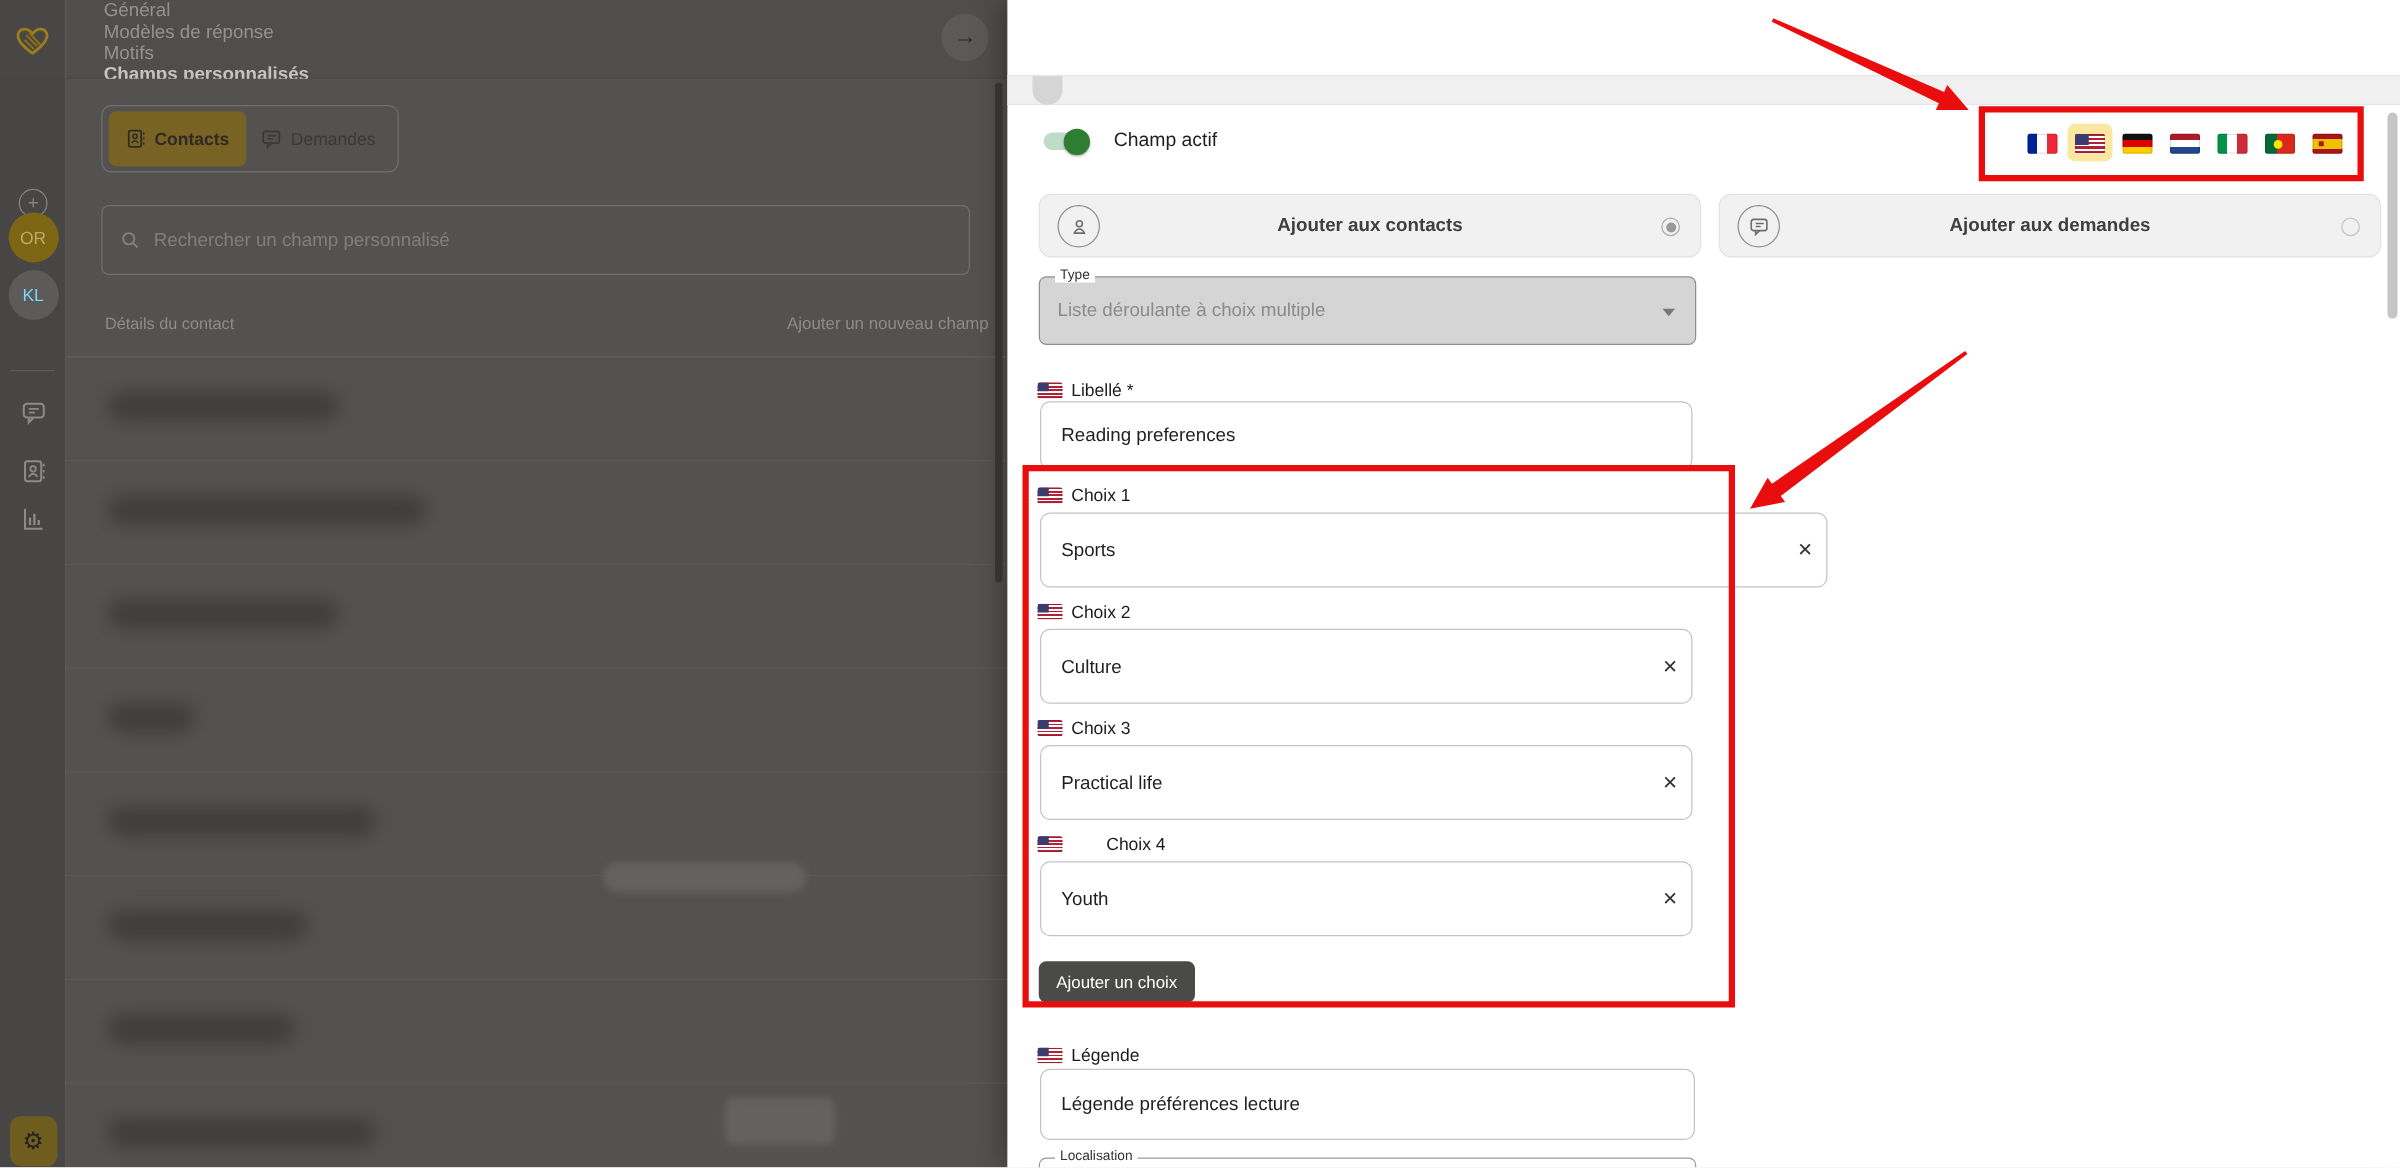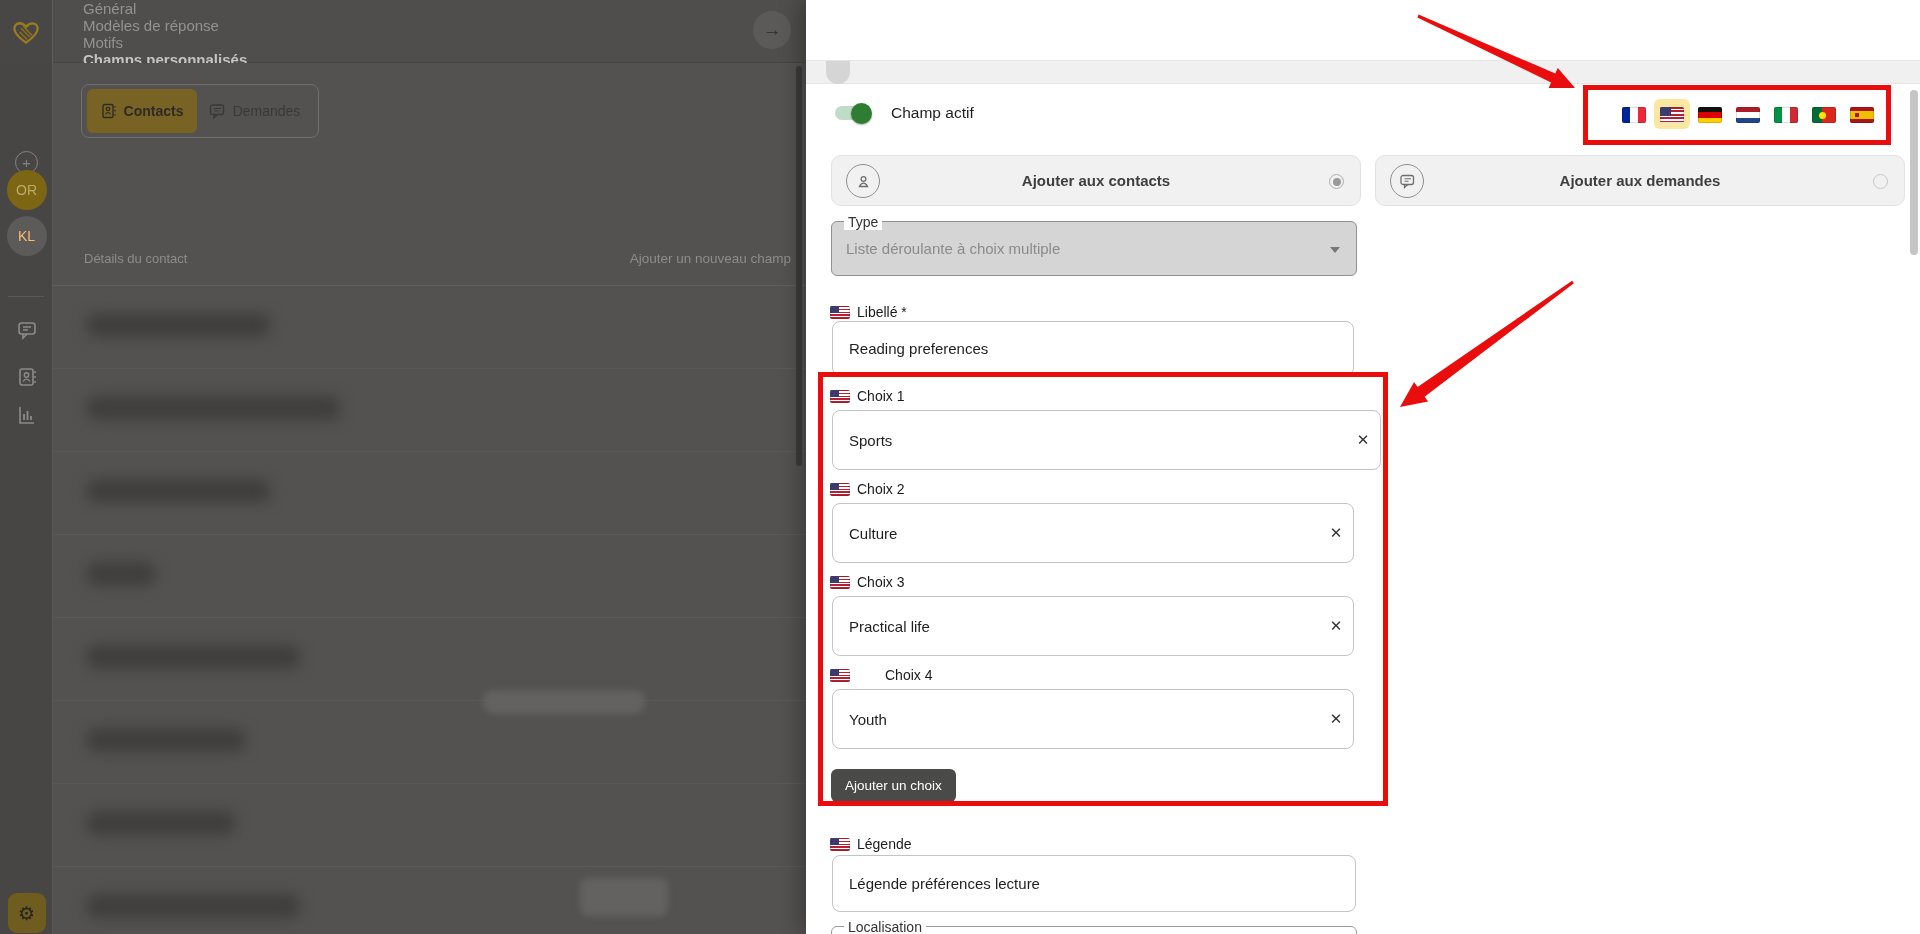--- a/index.html
+++ b/index.html
@@ -14,21 +14,21 @@
   .nav-tabs{position:absolute;left:53px;top:0;right:60px;height:63px;display:flex;align-items:stretch;column-gap:18px;padding-left:30px;flex-direction:column;}
   .nav-tab{position:relative;display:flex;align-items:center;font-size:15px;color:#949291;cursor:pointer;white-space:nowrap;}
   .nav-tab.active{color:#c6c4c2;font-weight:bold;}
   .nav-tab.active::after{content:"";position:absolute;left:-2px;right:-2px;bottom:0;height:4px;background:#8a6d15;border-radius:2px 2px 0 0;}
   .nav-arrow{position:absolute;left:753px;top:11px;width:38px;height:38px;border-radius:50%;background:#5b5a58;color:#2b2a28;display:flex;align-items:center;justify-content:center;font-size:19px;cursor:pointer;}
   .rail{position:absolute;left:0;top:63px;width:53px;height:871px;background:#474645;border-right:1px solid #5a5958;}
   .rail-item{position:absolute;left:0;width:53px;display:flex;justify-content:center;}
   .plus-circle{width:23px;height:23px;border-radius:50%;border:1.5px solid #85837f;color:#85837f;display:flex;align-items:center;justify-content:center;font-size:15px;line-height:1;}
   .avatar{width:40px;height:40px;border-radius:50%;display:flex;align-items:center;justify-content:center;font-size:14px;font-weight:normal;}
   .avatar.or{background:#7d6613;color:#bcab67;}
-  .avatar.kl{background:#5c5b59;color:#fdba74;}
+  .avatar.kl{background:#5c5b59;color:#7dd3fc;}
   .rail-divider{position:absolute;left:8px;right:8px;top:233px;height:1px;background:#5a5958;}
   .gear-tile{width:38px;height:40px;border-radius:9px;background:#6f5d1f;display:flex;align-items:center;justify-content:center;color:#25231f;font-size:19px;}
   .content{position:absolute;left:53px;top:63px;width:753px;height:871px;background:#535251;}
   .segmented{position:absolute;left:28px;top:21px;width:238px;height:54px;border:1px solid #716f6d;border-radius:8px;display:flex;align-items:center;padding:5px;}
   .seg-btn{height:44px;display:flex;align-items:center;justify-content:center;gap:7px;border-radius:6px;font-size:14px;cursor:pointer;}
   .seg-btn.active{background:#786325;color:#2e2b25;width:110px;font-weight:bold;}
   .seg-btn.plain{color:#3b3936;width:115px;}
   .searchbox{position:absolute;left:28px;top:101px;width:695px;height:56px;border:1px solid #716f6d;border-radius:6px;display:flex;align-items:center;padding:0 14px;gap:9px;background:transparent;}
   .searchbox input{flex:1;border:none;outline:none;background:transparent;font-size:15px;color:#a5a3a1;font-family:"Liberation Sans",sans-serif;}
   .searchbox input::placeholder{color:#807f7d;opacity:1;}
@@ -51,21 +51,21 @@
   .toggle-knob{position:absolute;right:-3px;top:-3.5px;width:21px;height:21px;border-radius:50%;background:#2e7d32;box-shadow:0 1px 2px rgba(0,0,0,0.35);}
   .toggle-label{font-size:15.5px;color:#1f1f1f;}
   .cards{position:absolute;left:25px;top:155px;width:1074px;display:flex;gap:14px;}
   .tcard{position:relative;flex:1;height:51px;background:#f1f1f1;border:1px solid #e2e2e2;border-radius:10px;display:flex;align-items:center;cursor:pointer;}
   .tcard .icon-circle{position:absolute;left:14px;top:8px;width:34px;height:34px;border-radius:50%;border:1.5px solid #8f8f8f;display:flex;align-items:center;justify-content:center;}
   .tcard .tcard-label{flex:1;text-align:center;font-size:15px;font-weight:bold;color:#3f3f3f;}
   .radio{position:absolute;right:16px;top:18px;width:15px;height:15px;border-radius:50%;border:1.5px solid #c6c6c6;}
   .radio.sel{border-color:#aeaeae;display:flex;align-items:center;justify-content:center;}
   .radio.sel::after{content:"";width:8px;height:8px;border-radius:50%;background:#9a9a9a;}
   .outlined-field{position:absolute;border:1px solid #8f8f8f;border-radius:6px;}
-  .outlined-field .of-label{position:absolute;left:12px;top:-8px;font-size:14px;color:#333;background:#fff;padding:0 4px;}
+  .outlined-field .of-label{position:absolute;left:12px;top:-8px;font-size:11px;color:#333;background:#fff;padding:0 4px;}
   .type-field{left:25px;top:221px;width:526px;height:55px;background:#d5d5d5;border-color:#909090;cursor:default;}
   .type-field .of-value{position:absolute;left:14px;top:0;height:100%;display:flex;align-items:center;font-size:15px;color:#8b8b8b;}
   .type-caret{position:absolute;right:16px;top:25px;width:0;height:0;border-left:5px solid transparent;border-right:5px solid transparent;border-top:6px solid #777;}
   .field-label{position:absolute;display:flex;align-items:center;gap:7px;font-size:14px;color:#1b1b1b;}
   .text-input{position:absolute;border:1px solid #c4c4c4;border-radius:8px;background:#fff;display:flex;align-items:center;}
   .text-input input{flex:1;height:100%;border:none;outline:none;background:transparent;font-size:15px;color:#1f1f1f;padding:0 16px;font-family:"Liberation Sans",sans-serif;}
   .x-btn{width:34px;height:100%;display:flex;align-items:center;justify-content:center;color:#343434;font-size:15px;cursor:pointer;flex:0 0 auto;}
   .add-choice{position:absolute;left:25px;top:769px;height:33px;padding:0 14px;background:#4a4a49;color:#fff;font-size:13.5px;border:none;border-radius:6px;display:flex;align-items:center;cursor:pointer;font-family:"Liberation Sans",sans-serif;}
   .loc-field{left:25px;top:926px;width:526px;height:40px;border-color:#9a9a9a;}
   .modal-scroll{position:absolute;right:2px;top:90px;width:8px;height:165px;border-radius:4px;background:#c5c5c5;}
@@ -172,20 +172,27 @@
         <div class="seg-btn plain">
           <svg width="17" height="17" viewBox="0 0 17 17">
               <rect x="1.5" y="2" width="13" height="9.5" rx="2" fill="none" stroke="#3b3936" stroke-width="1.4"></rect>
               <path d="M5 11.5v3.2l3.4-3.2" fill="none" stroke="#3b3936" stroke-width="1.4"></path>
               <path d="M5 5.5h7M5 8h4.5" stroke="#3b3936" stroke-width="1.2"></path>
             </svg>
           <span>Demandes</span>
         </div>
       </div>
 
+      <div class="searchbox">
+        <svg width="16" height="16" viewBox="0 0 16 16">
+            <circle cx="7" cy="7" r="4.5" fill="none" stroke="#83827f" stroke-width="1.5"></circle>
+            <path d="M10.5 10.5L14 14" stroke="#83827f" stroke-width="1.5"></path>
+          </svg>
+        <input type="text" placeholder="Rechercher un champ personnalisé" style="">
+      </div>
 
       <div class="list-header">
         <span class="lh-title">Détails du contact</span>
         <span class="lh-link">Ajouter un nouveau champ</span>
       </div>
       <div class="list-divider"></div>
 
       <div class="skel-rows">
           <div class="skel-row">
             <div class="skel-blob" style="width: 185px;"></div>
@@ -276,21 +283,21 @@
       <span>Libellé *</span>
     </div>
     <div class="text-input" style="left:26px;top:321px;width:522px;height:55px;">
       <input type="text" value="Reading preferences" style="">
     </div>
 
     <div class="field-label" style="left:24px;top:388px;">
       <span class="flag sm flag-us"></span>
       <span>Choix 1</span>
     </div>
-    <div class="text-input" style="left:26px;top:410px;width:549px;height:60px;">
+    <div class="text-input" style="left:26px;top:410px;width:630px;height:60px;">
       <input type="text" value="Sports" style="">
       <span class="x-btn">
           <span>✕</span>
         </span>
     </div>
 
     <div class="field-label" style="left:24px;top:481px;">
       <span class="flag sm flag-us"></span>
       <span>Choix 2</span>
     </div>

